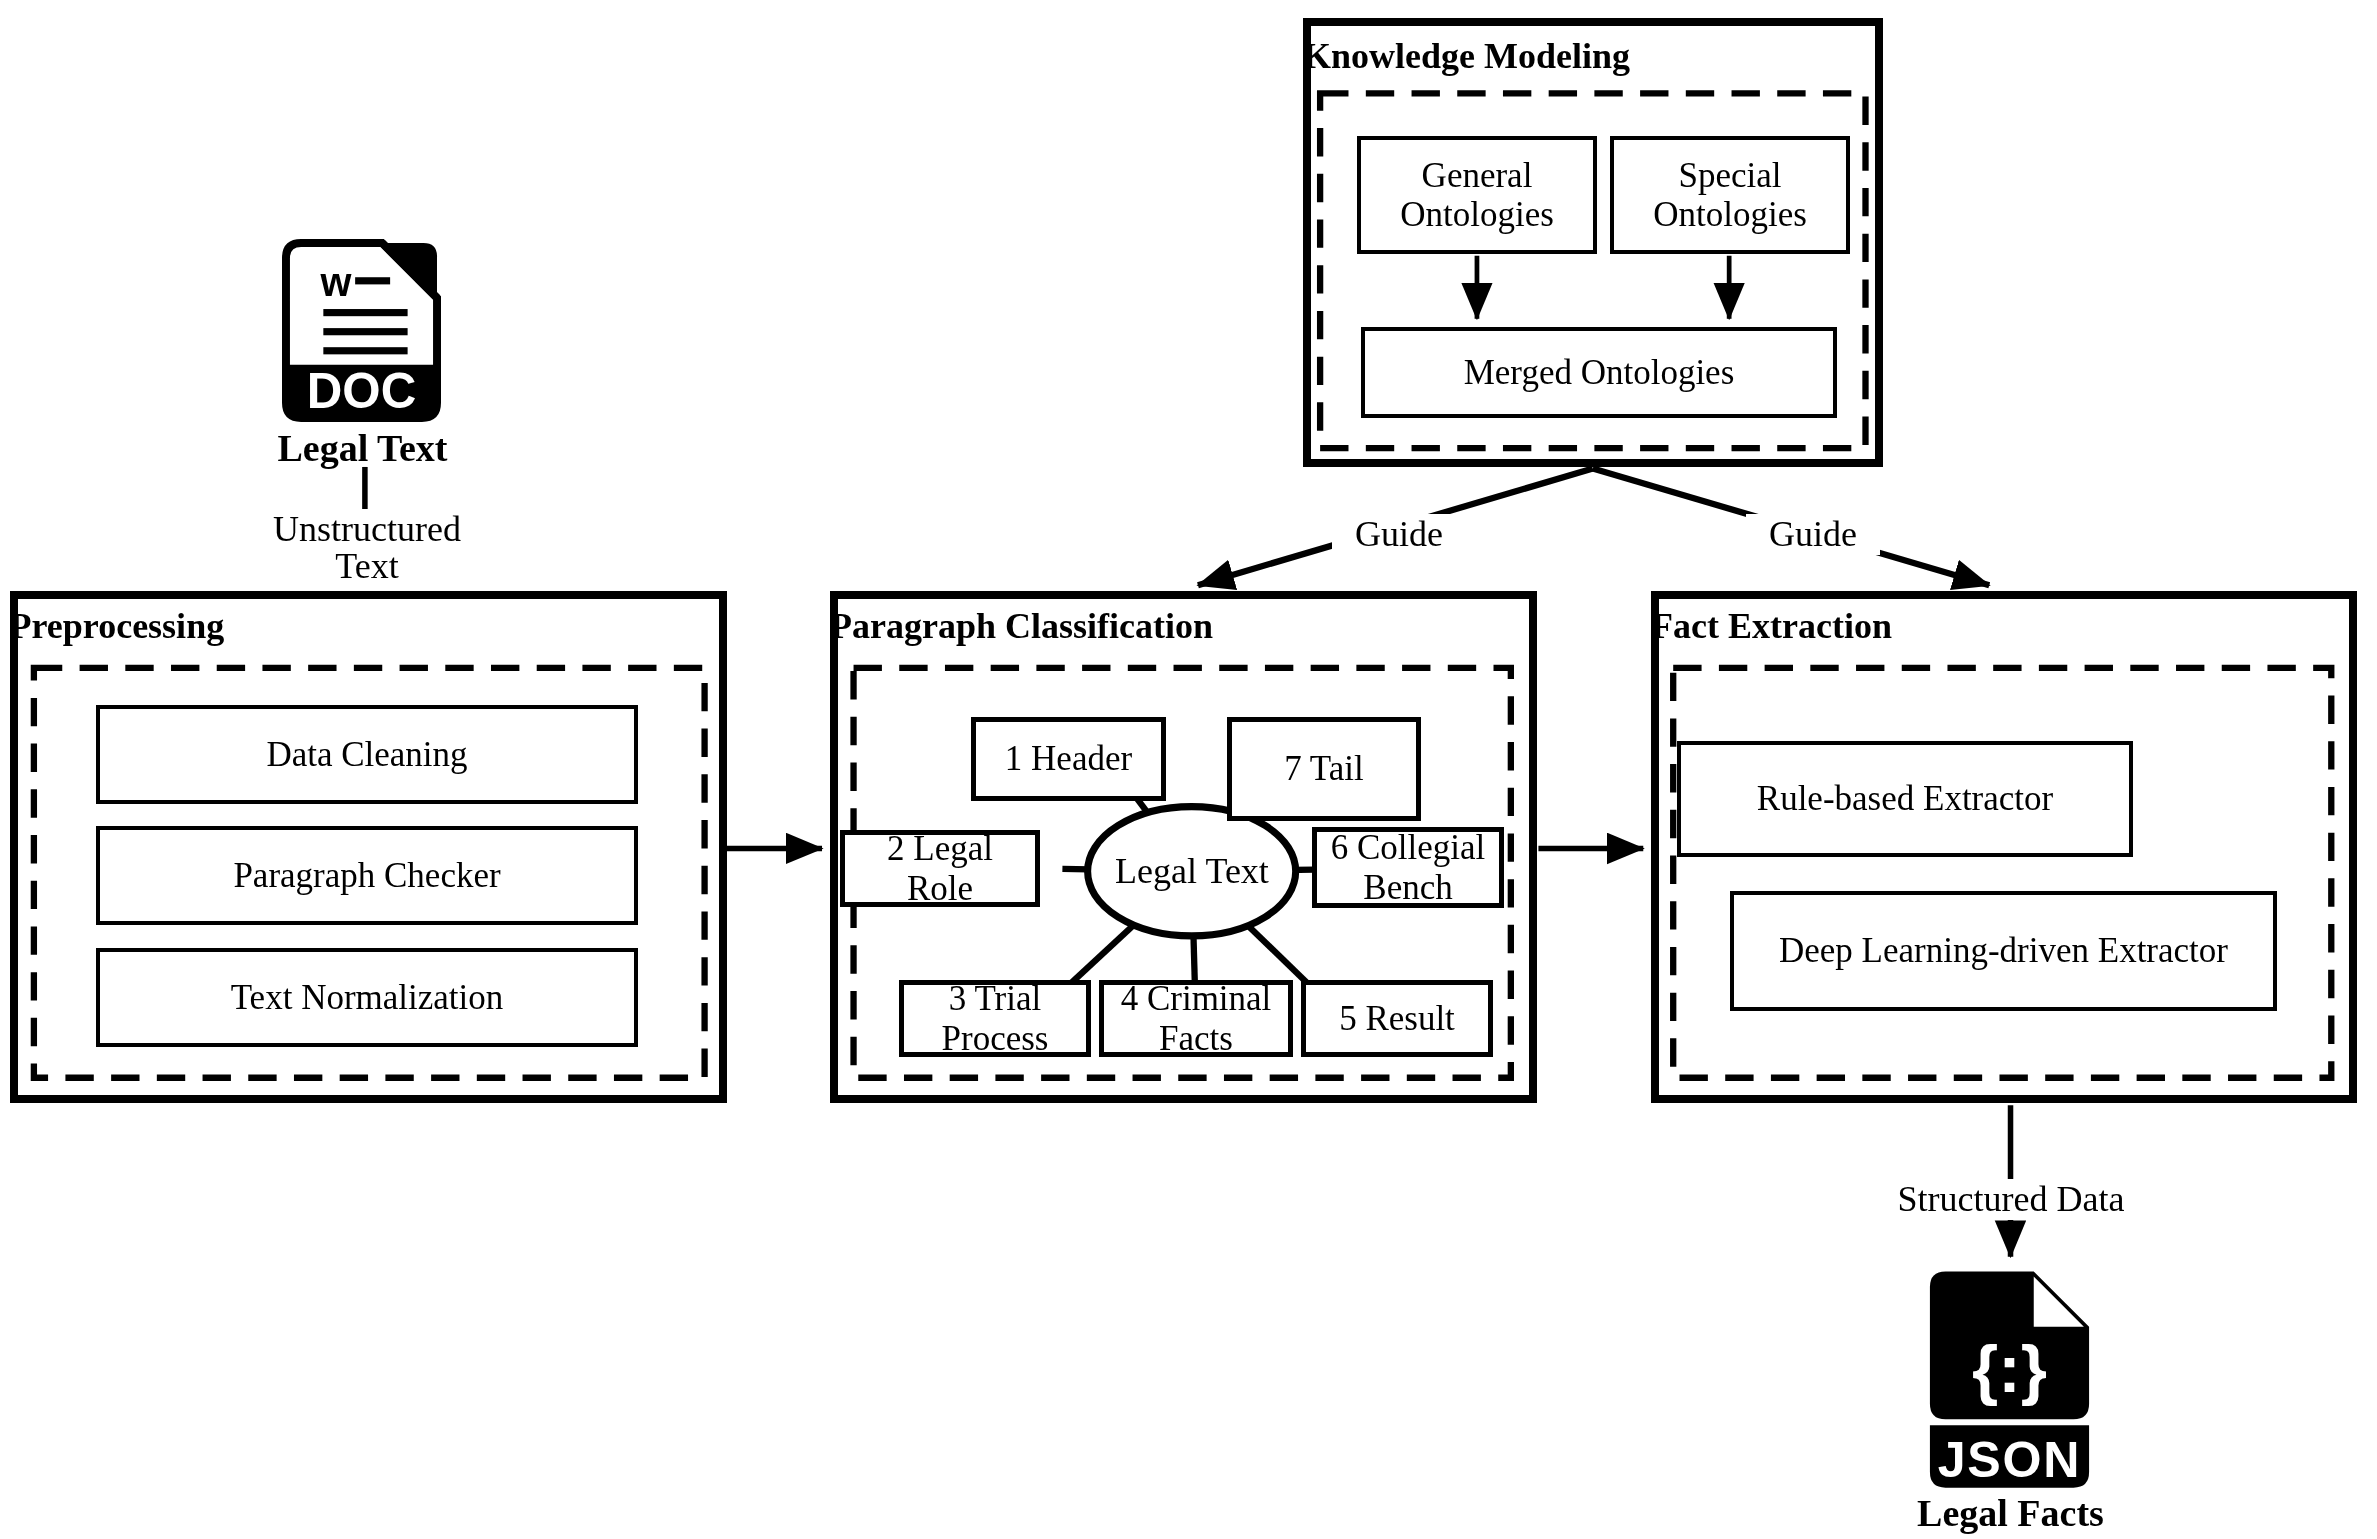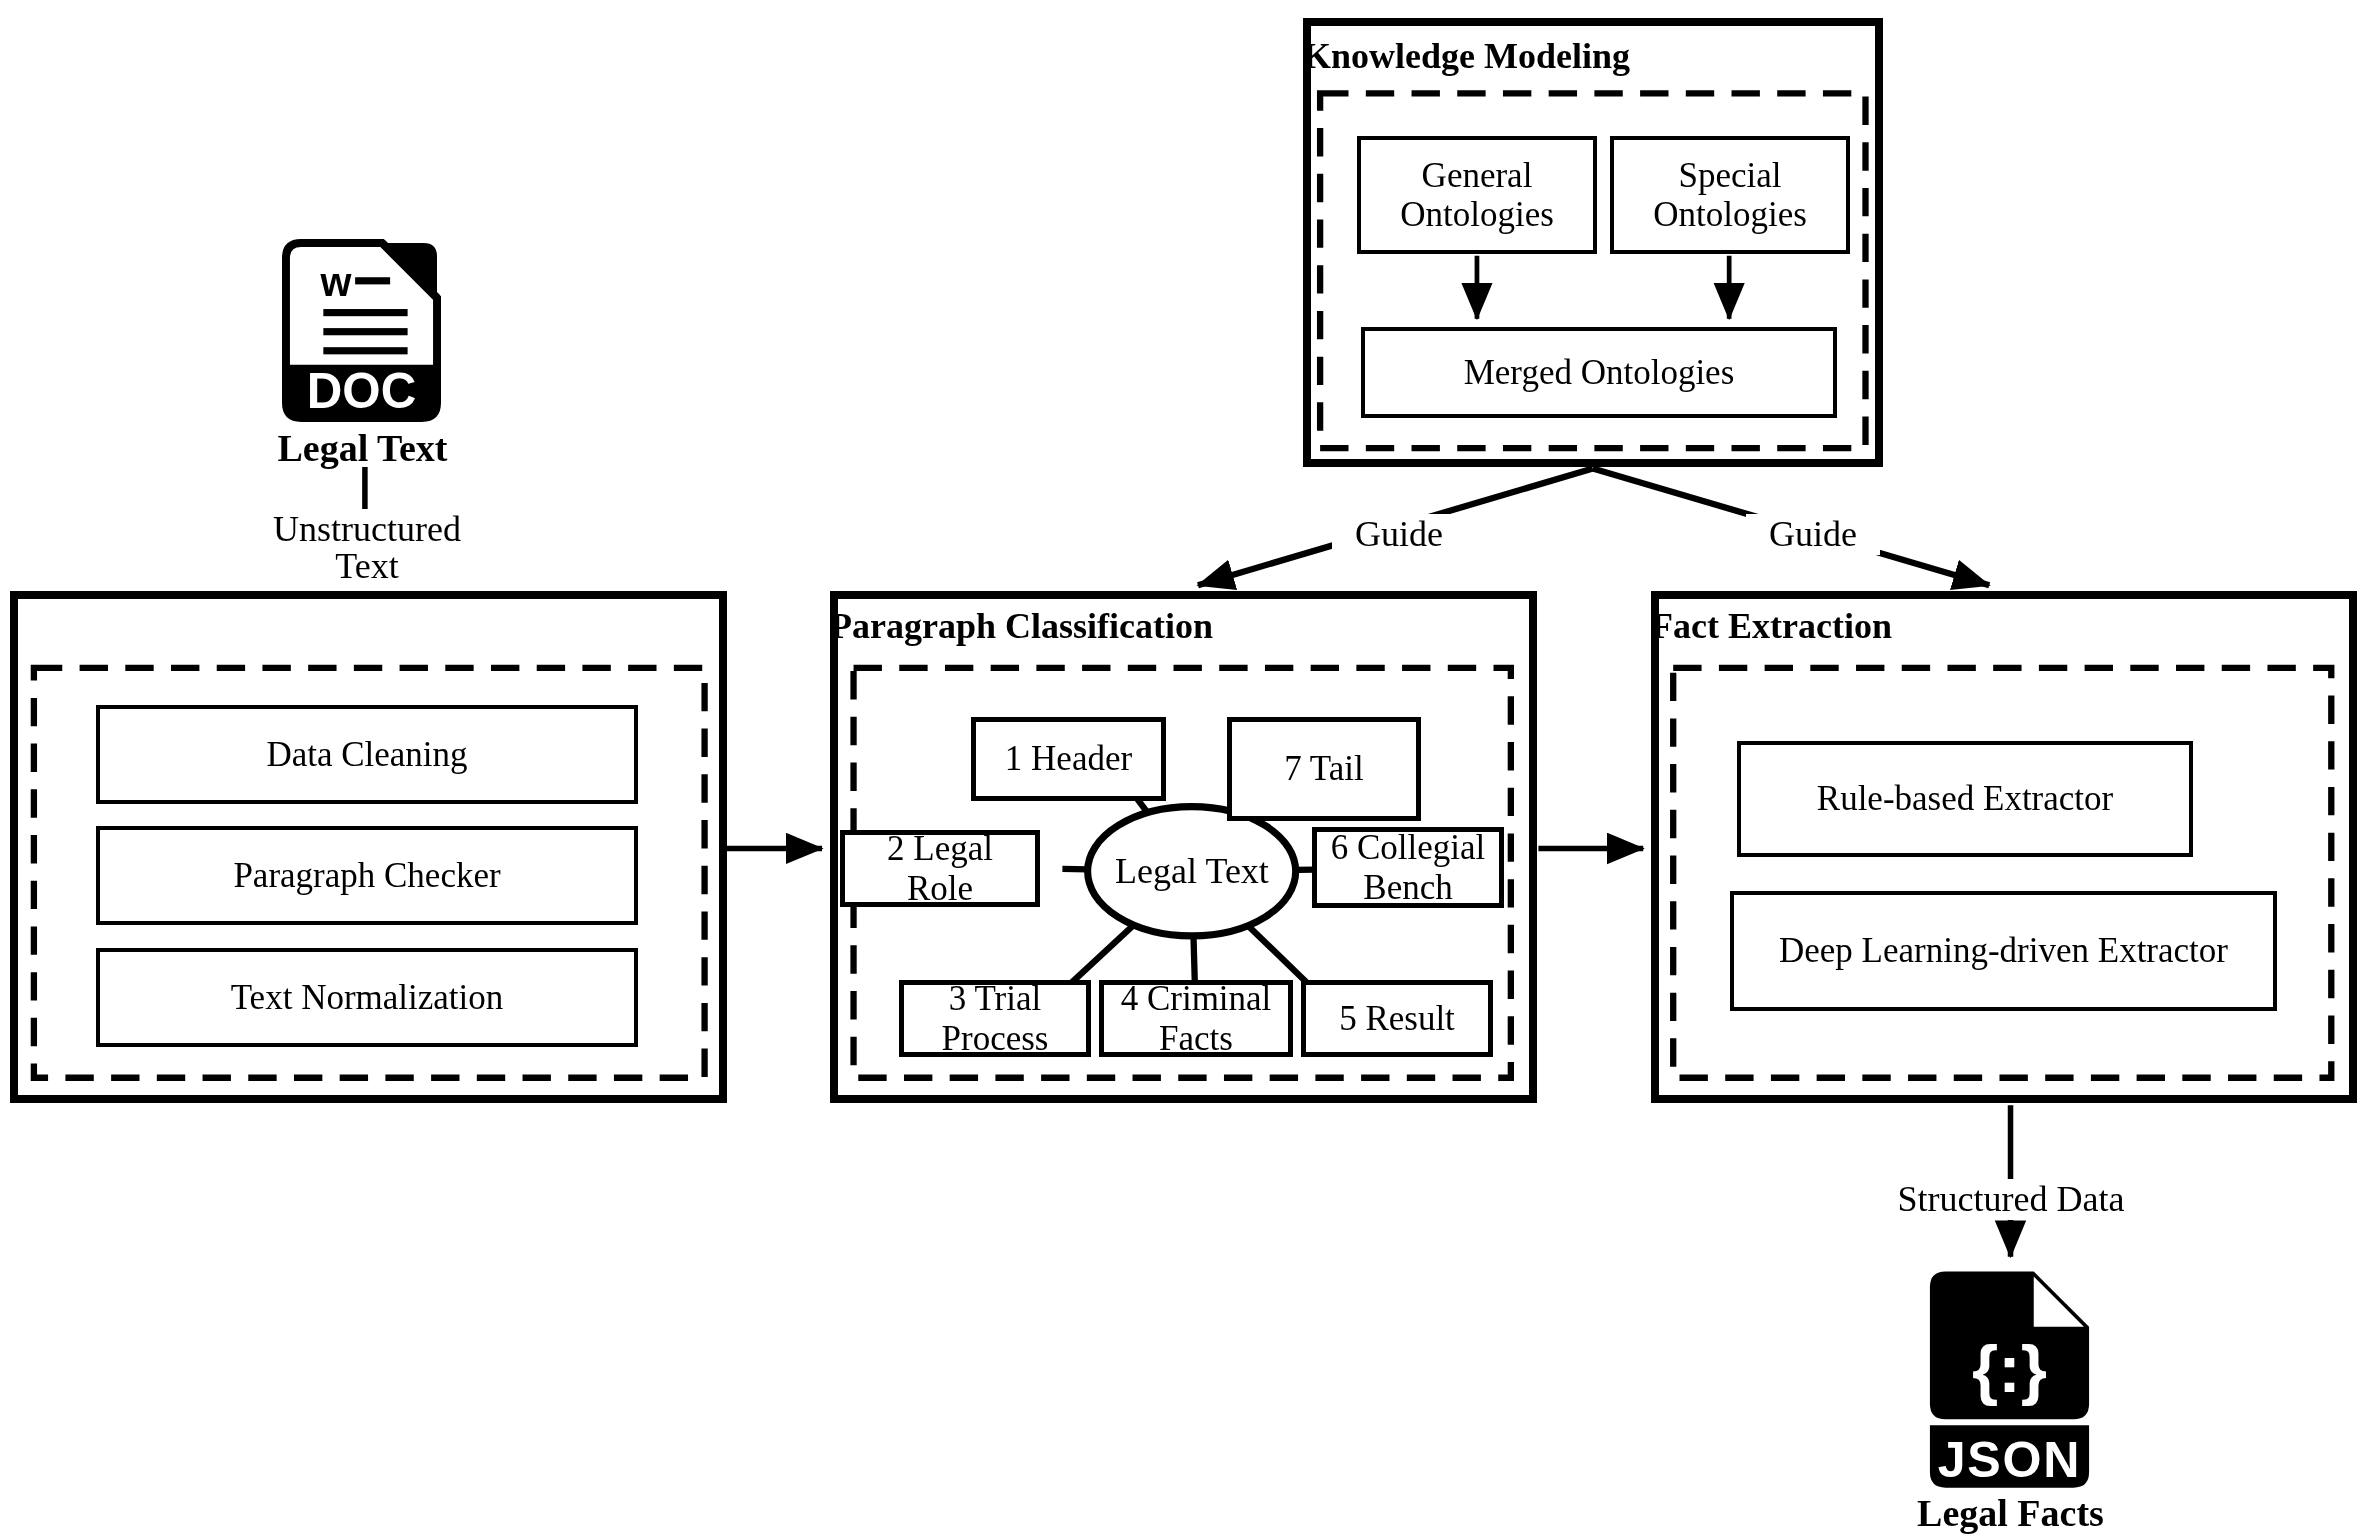--- a/index.html
+++ b/index.html
@@ -80,38 +80,39 @@
   </svg>
   <div class="filelabel" style="left:260px;top:426px;width:205px">Legal Text</div>
 
   <div class="outerbox" style="left:1303px;top:18px;width:580px;height:449px"></div>
   <div class="boxtitle" style="left:1303px;top:35px;width:580px">Knowledge Modeling</div>
   <div class="node" style="left:1357px;top:136px;width:240px;height:118px">General Ontologies</div>
   <div class="node" style="left:1361px;top:327px;width:476px;height:91px">Merged Ontologies</div>
   <div class="node" style="left:1610px;top:136px;width:240px;height:118px">Special Ontologies</div>
 
   <div class="outerbox" style="left:9.5px;top:591px;width:717px;height:512px"></div>
+  <div class="boxtitle" style="left:9.5px;top:605px;width:717px">Preprocessing</div>
   <div class="node" style="left:96px;top:705px;width:542px;height:99px">Data Cleaning</div>
   <div class="node" style="left:96px;top:826px;width:542px;height:99px">Paragraph Checker</div>
   <div class="node" style="left:96px;top:948px;width:542px;height:99px">Text Normalization</div>
 
   <div class="outerbox" style="left:830px;top:591px;width:707px;height:512px"></div>
   <div class="boxtitle" style="left:830px;top:605px;width:605px">Paragraph Classification</div>
   <div class="node cat" style="left:971px;top:717px;width:195px;height:84px">1 Header</div>
   <div class="node cat" style="left:1227px;top:717px;width:194px;height:104px">7 Tail</div>
   <div class="node cat" style="left:840px;top:830px;width:200px;height:77px">2 Legal Role</div>
   <div class="node cat" style="left:1312px;top:827px;width:192px;height:81px">6 Collegial Bench</div>
   <div class="node cat" style="left:899px;top:980px;width:192px;height:77px">3 Trial Process</div>
   <div class="node cat" style="left:1099px;top:980px;width:194px;height:77px">4 Criminal Facts</div>
   <div class="node cat" style="left:1301px;top:980px;width:192px;height:77px">5 Result</div>
   <div class="ellipselabel" style="left:1088px;top:850px;width:208px">Legal Text</div>
 
   <div class="outerbox" style="left:1651px;top:591px;width:706px;height:512px"></div>
   <div class="boxtitle" style="left:1651px;top:605px;width:706px">Fact Extraction</div>
-  <div class="node" style="left:1737px;top:741px;width:456px;height:116px">Rule-based Extractor</div>
+  <div class="node" style="left:1677px;top:741px;width:456px;height:116px">Rule-based Extractor</div>
   <div class="node" style="left:1730px;top:891px;width:547px;height:120px">Deep Learning-driven Extractor</div>
 
   <div class="edgelabel" style="left:241px;top:509px;width:252px">Unstructured Text</div>
   <div class="edgelabel" style="left:1332px;top:514px;width:134px">Guide</div>
   <div class="edgelabel" style="left:1746px;top:514px;width:134px">Guide</div>
   <div class="edgelabel" style="left:1889px;top:1179px;width:244px">Structured Data</div>
 
   <svg class="overlay" style="left:1923px;top:1271px" width="173" height="217" viewBox="0 0 200 250">
     <path d="M26,0 H128 L192,64 V153 Q192,171 174,171 H26 Q8,171 8,153 V18 Q8,0 26,0 Z" fill="#000"></path>
     <polygon points="128,6 186,64 128,64" fill="#fff"></polygon>

